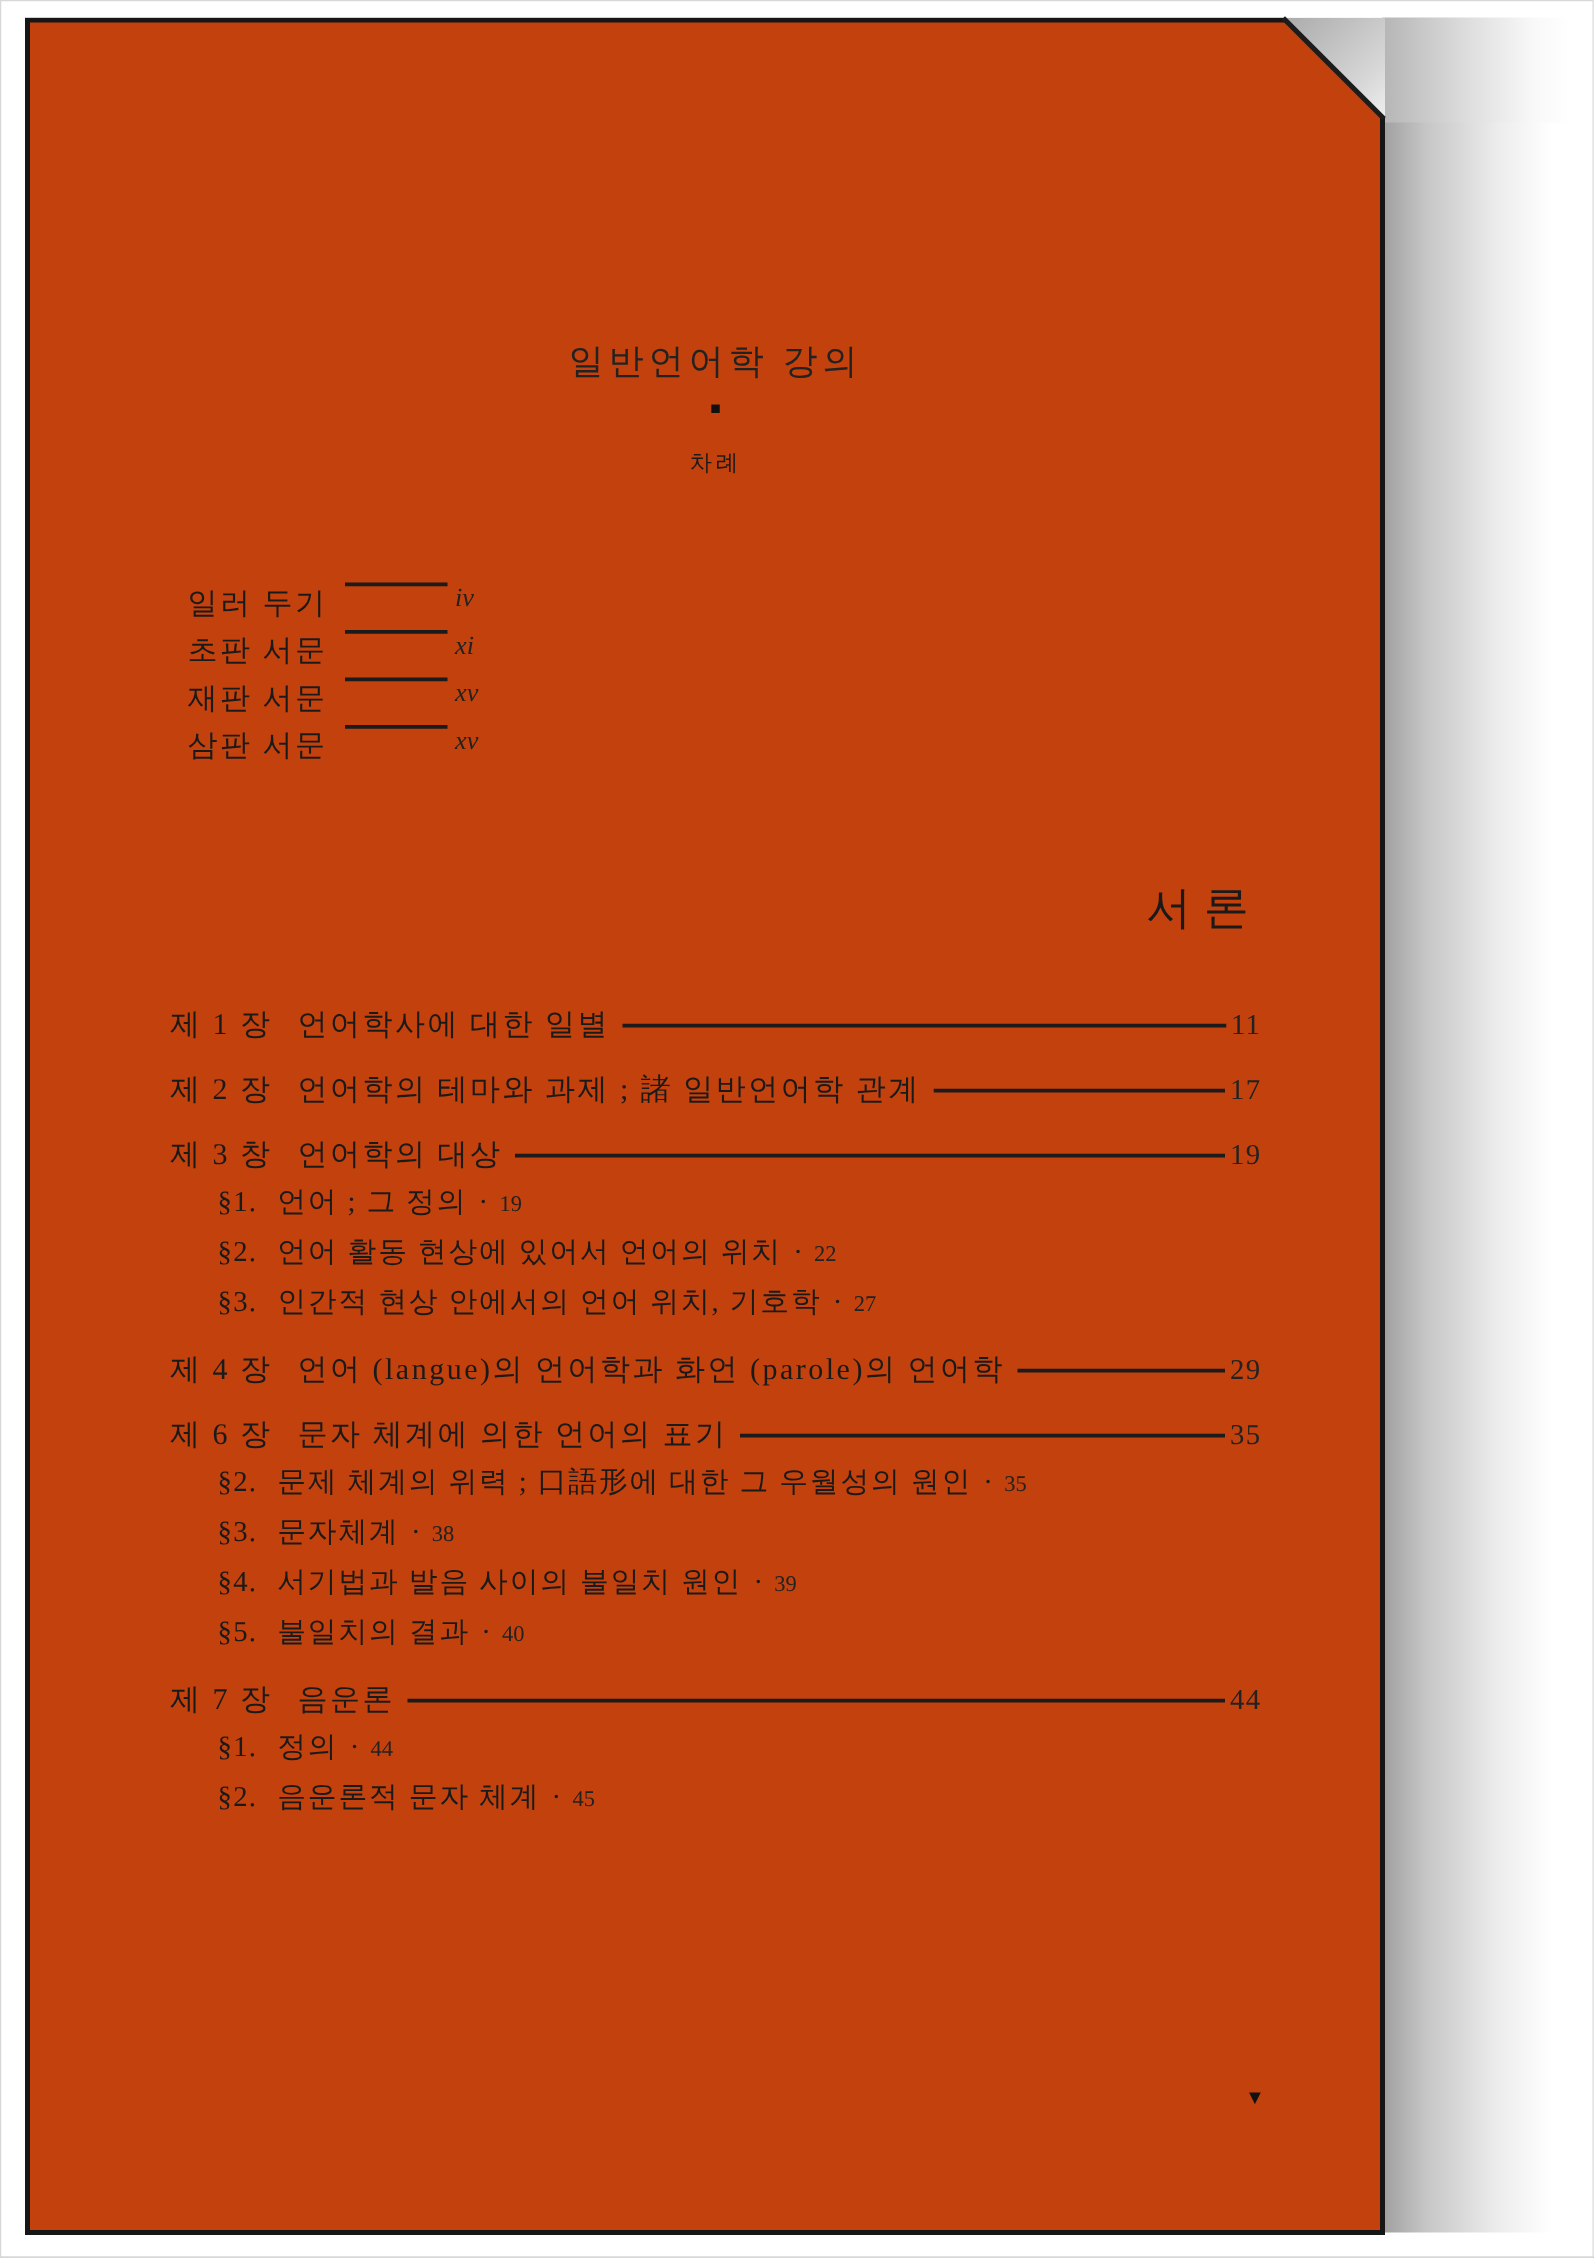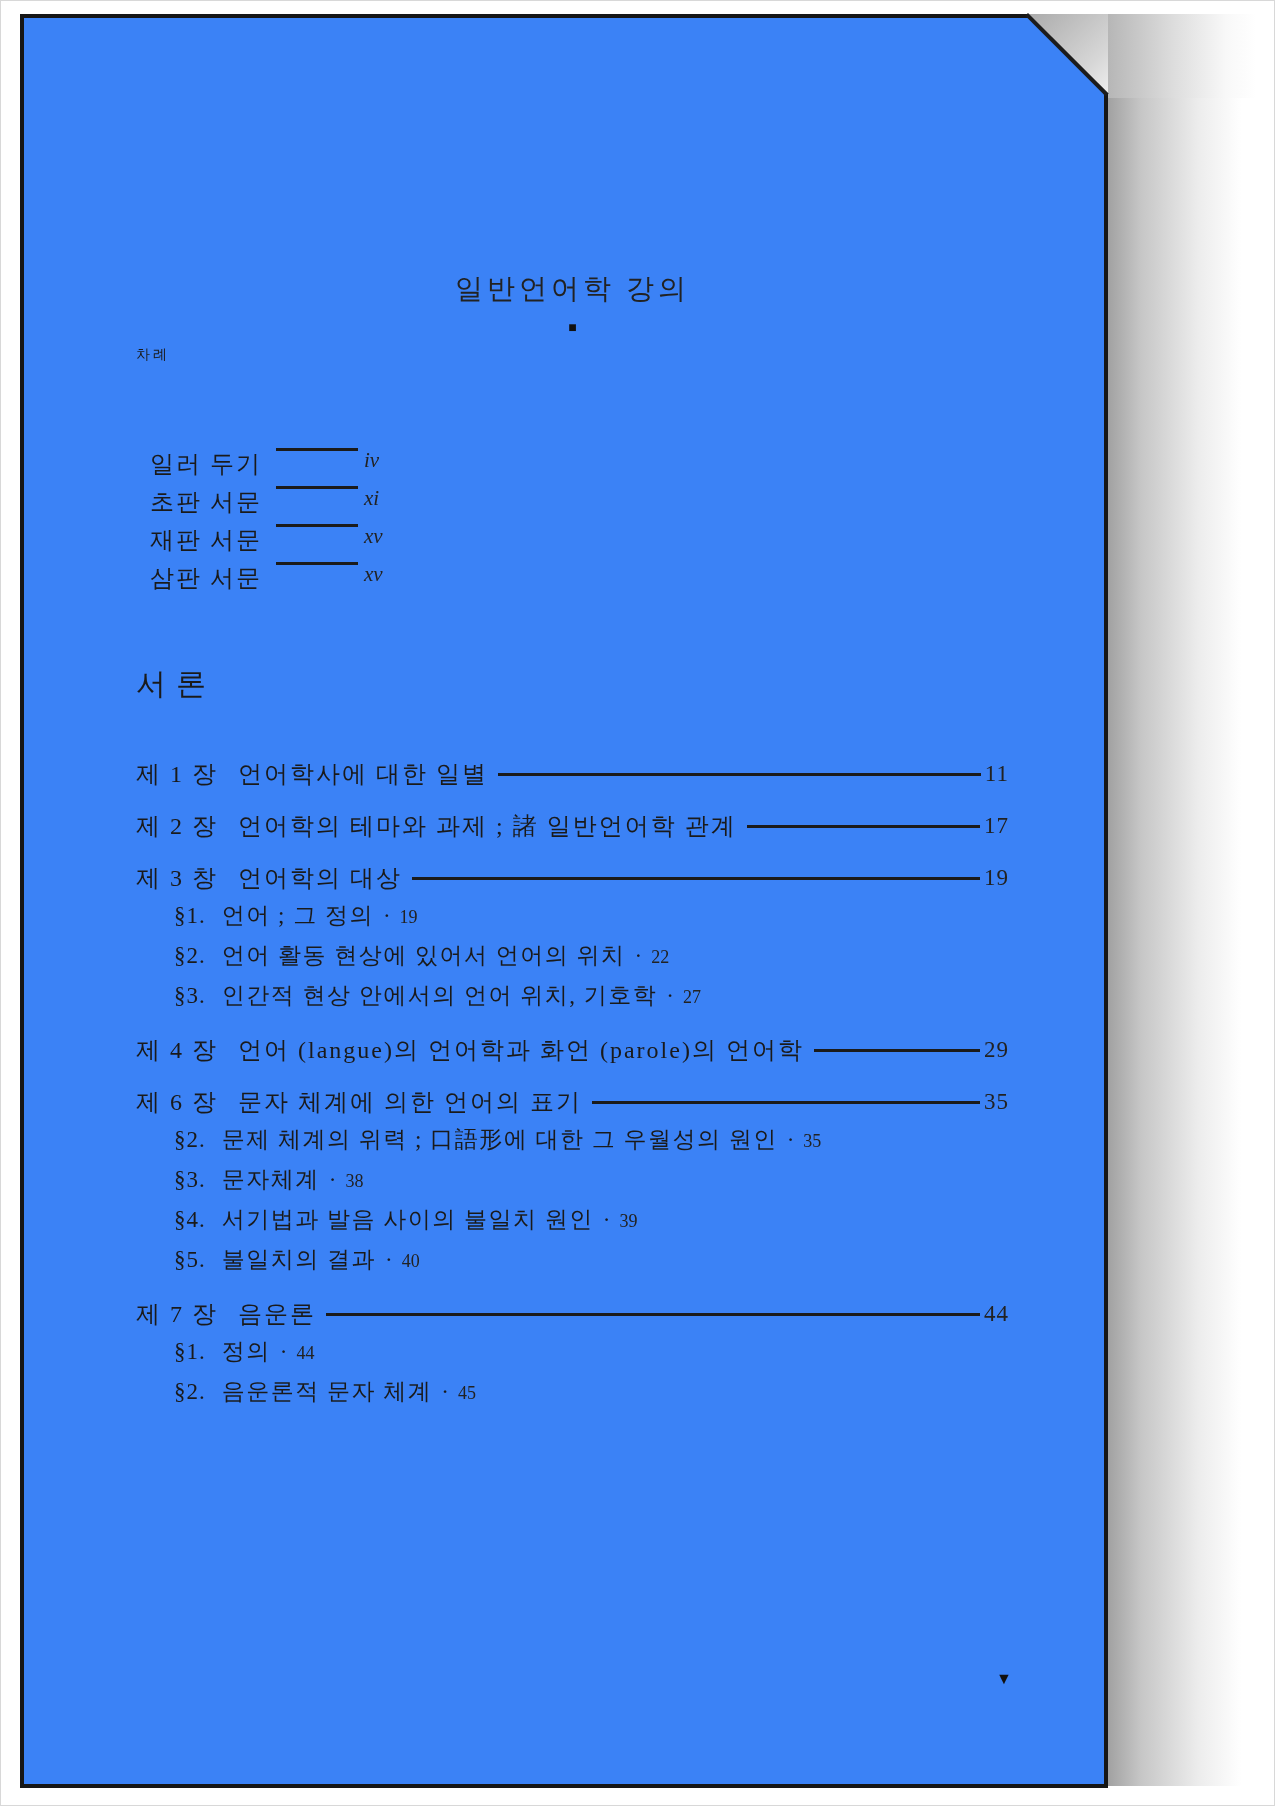--- a/index.html
+++ b/index.html
@@ -33,21 +33,21 @@
   .corner-ext {
     position:absolute;
     left:1106px; top:14px;
     width:150px; height:84px;
     background:linear-gradient(to right,#b5b5b5 0%,#dddddd 45%,#f8f8f8 80%,#ffffff 100%);
   }
   .sheet {
     position:absolute;
     left:20px; top:14px;
     width:1088px; height:1774px;
-    background:#3b82f6;
+    background:#c2410c;
     border:4px solid #161616;
     clip-path:polygon(0 0, calc(100% - 80px) 0, 100% 80px, 100% 100%, 0 100%);
   }
   .cut-line {
     position:absolute;
     left:1028px; top:13px;
     width:114px; height:4px;
     background:#1c1c1c;
     transform-origin:0 0;
     transform:rotate(45deg);
@@ -65,22 +65,23 @@
     color:#222;
   }
   .square {
     margin-top:12px;
     text-align:center;
     font-size:14px;
     line-height:16px;
     color:#111;
   }
   .toc-label {
-    margin-top:10px;
-    font-size:14px;
+    margin-top:22px;
+    text-align:center;
+    font-size:18px;
     letter-spacing:3px;
   }
   .front-matter { margin-top:84px; margin-left:14px; }
   .fm-row {
     display:flex;
     height:38px;
     font-size:24px;
     width:330px;
   }
   .fm-label { letter-spacing:2px; white-space:nowrap; }
@@ -88,23 +89,23 @@
     width:82px; height:0;
     border-bottom:3px solid #1b1b1b;
     margin:0 6px 0 14px;
   }
   .fm-page {
     font-style:italic;
     font-size:21px;
     color:#222;
   }
   .intro {
-    margin-top:64px;
-    text-align:left;
-    font-size:30px;
+    margin-top:84px;
+    text-align:right;
+    font-size:36px;
     letter-spacing:10px;
   }
   .toc { margin-top:54px; }
   .ch-row {
     display:flex;
     align-items:center;
     margin-top:22px;
     line-height:30px;
     font-size:24px;
   }

